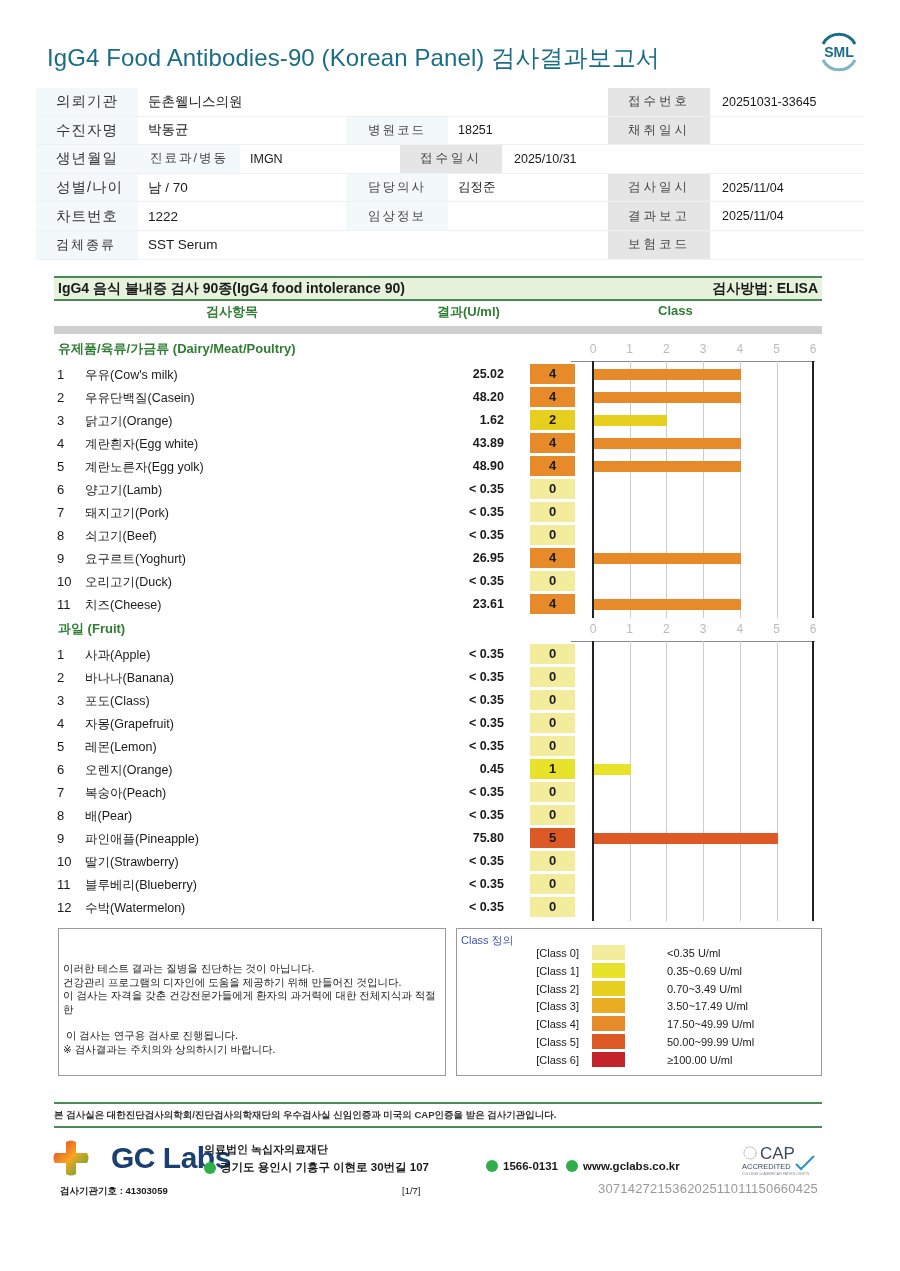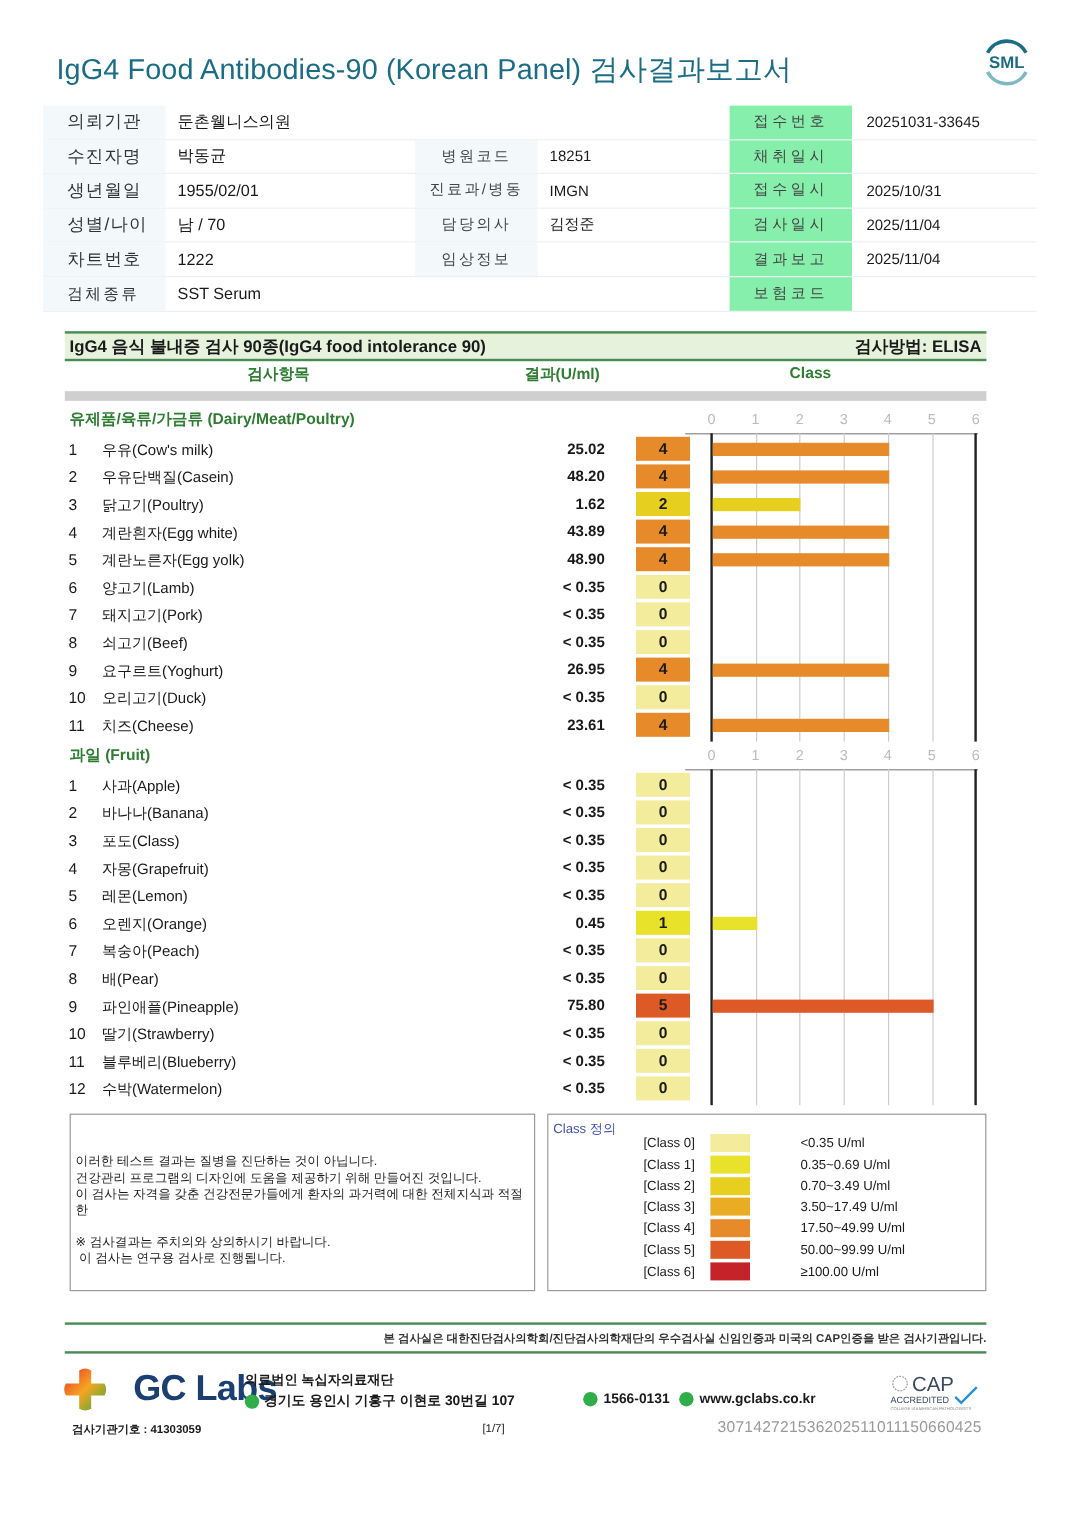--- a/index.html
+++ b/index.html
@@ -10,21 +10,21 @@
 
   .info { position: absolute; left: 36px; top: 88px; width: 828px; }
   .info-row { display: flex; height: 28.6px; border-bottom: 1px solid #eef1f3; align-items: center; font-size: 13px; }
   .info-row > div { height: 100%; display: flex; align-items: center; }
   .lbl1 { width: 102px; background: #f3f8fa; padding-left: 20px; font-size: 14.5px; letter-spacing: 1px; color: #333; }
   .lbl1.small { font-size: 13px; letter-spacing: 2px; }
   .val1 { width: 208px; padding-left: 10px; font-size: 13.5px; }
   .lbl2 { width: 102px; background: #f3f8fa; justify-content: center; font-size: 12.5px; letter-spacing: 2px; color: #444; }
   .lbl2.blank { background: transparent; }
   .val2 { width: 160px; padding-left: 10px; font-size: 12.5px; }
-  .lbl3 { width: 102px; background: #86efac; justify-content: center; font-size: 12.5px; letter-spacing: 3px; color: #444; }
+  .lbl3 { width: 102px; background: #e5e5e5; justify-content: center; font-size: 12.5px; letter-spacing: 3px; color: #444; }
   .val3 { flex: 1; padding-left: 12px; font-size: 12.5px; }
 
   .panel-head { position: absolute; left: 54px; top: 276px; width: 768px; height: 25px; background: #e6f2dc; border-top: 2px solid #4a8a55; border-bottom: 2px solid #4a8a55; display: flex; justify-content: space-between; align-items: center; padding: 0 4px; font-size: 14px; font-weight: bold; }
   .col-head { position: absolute; top: 303px; font-size: 13px; font-weight: bold; color: #2e7d32; }
   .col-bar { position: absolute; left: 54px; top: 326px; width: 768px; height: 8px; background: #cfcfcf; }
 
   .section-title { position: absolute; left: 58px; font-size: 13px; font-weight: bold; color: #2e7d32; text-align: center; }
   .axis-label { position: absolute; font-size: 12px; color: #bbb; width: 20px; text-align: center; }
   .row { position: absolute; left: 54px; width: 520px; height: 23px; font-size: 12.5px; }
   .row .num { position: absolute; left: 3px; top: 4px; font-size: 13px; }
@@ -43,21 +43,21 @@
   .note-box p { margin-bottom: 0; }
   .note-box .gap { height: 13px; }
   .class-box { position: absolute; left: 456px; top: 928px; width: 366px; height: 148px; border: 1px solid #999; }
   .class-box .cb-title { position: absolute; left: 4px; top: 4px; font-size: 11px; color: #3f51b5; font-weight: 500; }
   .class-row { position: absolute; left: 0; width: 366px; height: 17px; font-size: 11px; }
   .class-row .cl { position: absolute; right: 244px; top: 2px; text-align: right; }
   .class-row .sw { position: absolute; left: 135px; top: 0; width: 33px; height: 15px; }
   .class-row .rg { position: absolute; left: 210px; top: 2px; }
 
   .foot-rule { position: absolute; left: 54px; width: 768px; height: 2px; background: #4a8a55; }
-  .foot-cert { position: absolute; left: 54px; top: 1109px; width: 768px; text-align: right; font-size: 9.5px; font-weight: bold; color: #333; }
+  .foot-cert { position: absolute; left: 54px; top: 1109px; width: 768px; text-align: left; font-size: 9.5px; font-weight: bold; color: #333; }
   .gc-logo { position: absolute; left: 53px; top: 1140px; display: flex; align-items: center; gap: 16px; }
   .gc-text { font-size: 30px; font-weight: bold; color: #1c3f72; margin-left: 6px; letter-spacing: -0.5px; }
   .gc-org { position: absolute; left: 204px; top: 1142px; font-size: 11px; font-weight: bold; }
   .gc-addr { position: absolute; left: 204px; top: 1160px; font-size: 11.5px; font-weight: bold; display: flex; align-items: center; gap: 4px; }
   .contact { position: absolute; top: 1160px; font-size: 11.5px; font-weight: bold; display: flex; align-items: center; gap: 5px; }
   .dot-icon { width: 12px; height: 12px; border-radius: 50%; background: #2fae4a; display: inline-block; position: relative; }
   .cap-logo { position: absolute; left: 740px; top: 1144px; width: 80px; height: 32px; }
   .foot-code { position: absolute; left: 60px; top: 1185px; font-size: 9.5px; font-weight: bold; }
   .foot-page { position: absolute; left: 402px; top: 1185px; font-size: 9.5px; font-weight: normal; }
   .foot-barcode { position: absolute; right: 82px; top: 1181px; font-size: 13px; color: #999; letter-spacing: 0.2px; }
@@ -86,21 +86,20 @@
     <div class="info-row">
       <div class="lbl1">수진자명</div>
       <div class="val1">박동균</div>
       <div class="lbl2">병원코드</div>
       <div class="val2">18251</div>
       <div class="lbl3">채취일시</div>
       <div class="val3"></div>
     </div>
     <div class="info-row">
       <div class="lbl1">생년월일</div>
-      <div class="val1">1955/02/01</div>
       <div class="lbl2">진료과/병동</div>
       <div class="val2">IMGN</div>
       <div class="lbl3">접수일시</div>
       <div class="val3">2025/10/31</div>
     </div>
     <div class="info-row">
       <div class="lbl1">성별/나이</div>
       <div class="val1">남 / 70</div>
       <div class="lbl2">담당의사</div>
       <div class="val2">김정준</div>
@@ -150,21 +149,21 @@
       <span class="cls" style="background: rgb(230, 138, 42);">4</span>
     </div>
     <div class="row" style="top: 386px;">
       <span class="num">2</span>
       <span class="name">우유단백질(Casein)</span>
       <span class="result">48.20</span>
       <span class="cls" style="background: rgb(230, 138, 42);">4</span>
     </div>
     <div class="row" style="top: 409px;">
       <span class="num">3</span>
-      <span class="name">닭고기(Poultry)</span>
+      <span class="name">닭고기(Orange)</span>
       <span class="result">1.62</span>
       <span class="cls" style="background: rgb(230, 207, 30);">2</span>
     </div>
     <div class="row" style="top: 432px;">
       <span class="num">4</span>
       <span class="name">계란흰자(Egg white)</span>
       <span class="result">43.89</span>
       <span class="cls" style="background: rgb(230, 138, 42);">4</span>
     </div>
     <div class="row" style="top: 455px;">
@@ -318,22 +317,22 @@
       <div class="bar" style="left: 594px; top: 764px; width: 36.7px; background: rgb(232, 226, 42);"></div>
       <div class="bar" style="left: 594px; top: 833px; width: 183.5px; background: rgb(221, 90, 38);"></div>
     </div>
   </div>
 
 <div class="note-box">
   <p>이러한 테스트 결과는 질병을 진단하는 것이 아닙니다.</p>
   <p>건강관리 프로그램의 디자인에 도움을 제공하기 위해 만들어진 것입니다.</p>
   <p>이 검사는 자격을 갖춘 건강전문가들에게 환자의 과거력에 대한 전체지식과 적절한</p>
   <div class="gap"></div>
+  <p style="white-space:pre"> 이 검사는 연구용 검사로 진행됩니다.</p>
   <p>※ 검사결과는 주치의와 상의하시기 바랍니다.</p>
-  <p style="white-space:pre"> 이 검사는 연구용 검사로 진행됩니다.</p>
 </div>
 
 <div class="class-box" id="classbox">
   <div class="cb-title">Class 정의</div>
 <div class="class-row" style="top: 16px;">
       <span class="cl">[Class 0]</span>
       <span class="sw" style="background: rgb(242, 236, 156);"></span>
       <span class="rg">&lt;0.35 U/ml</span>
     </div>
     <div class="class-row" style="top: 33.8px;">

